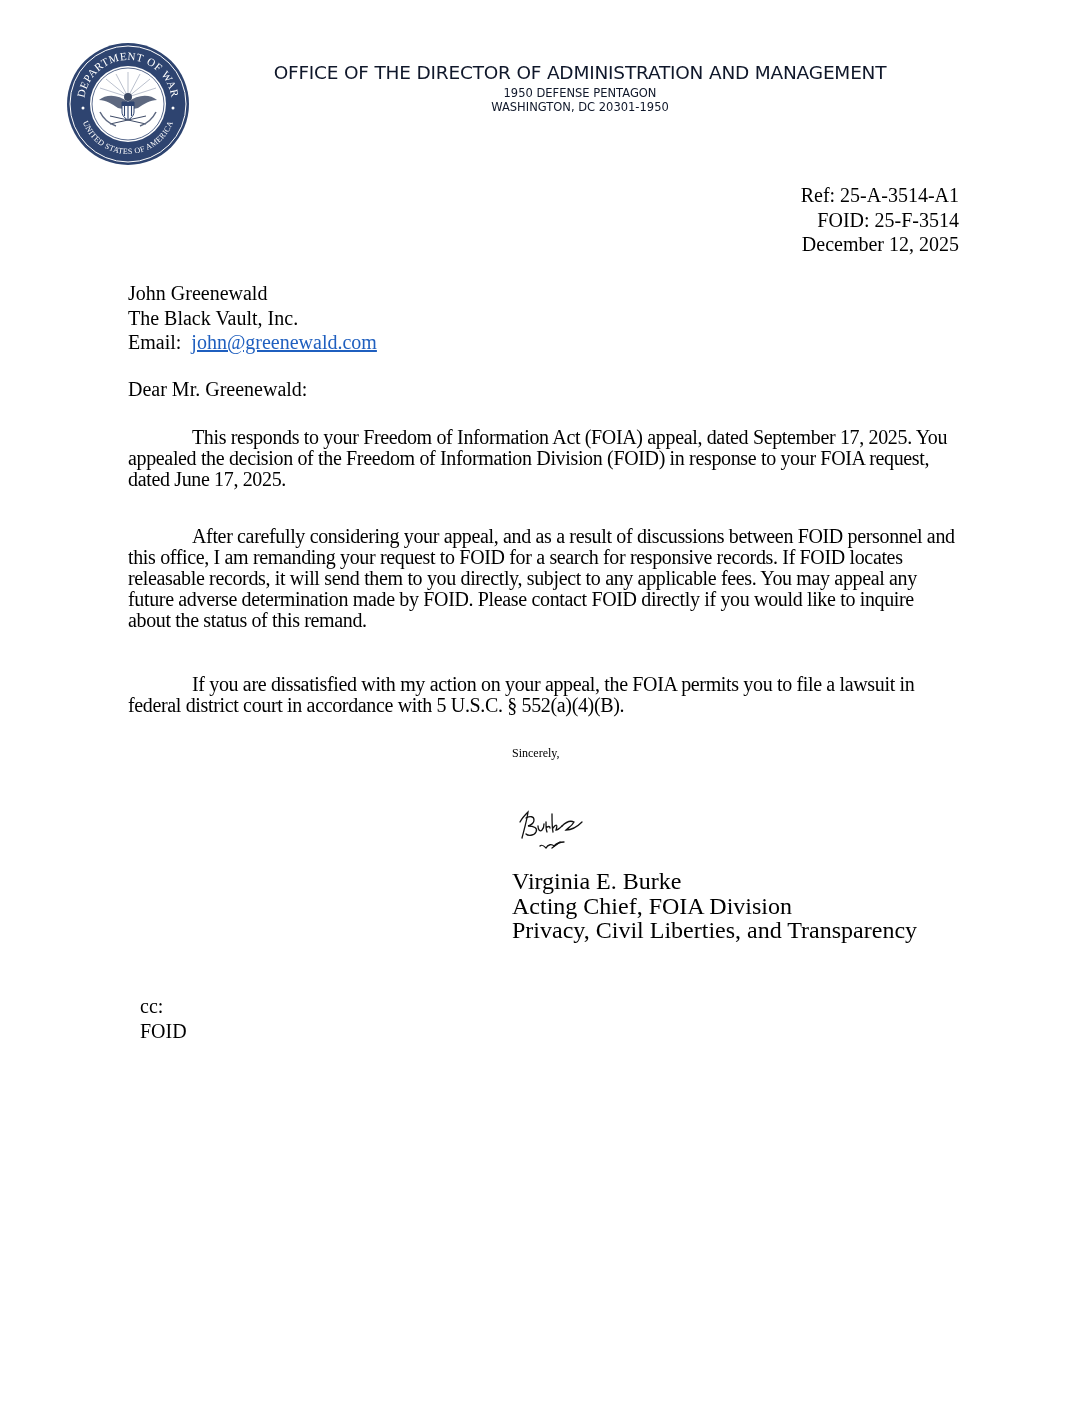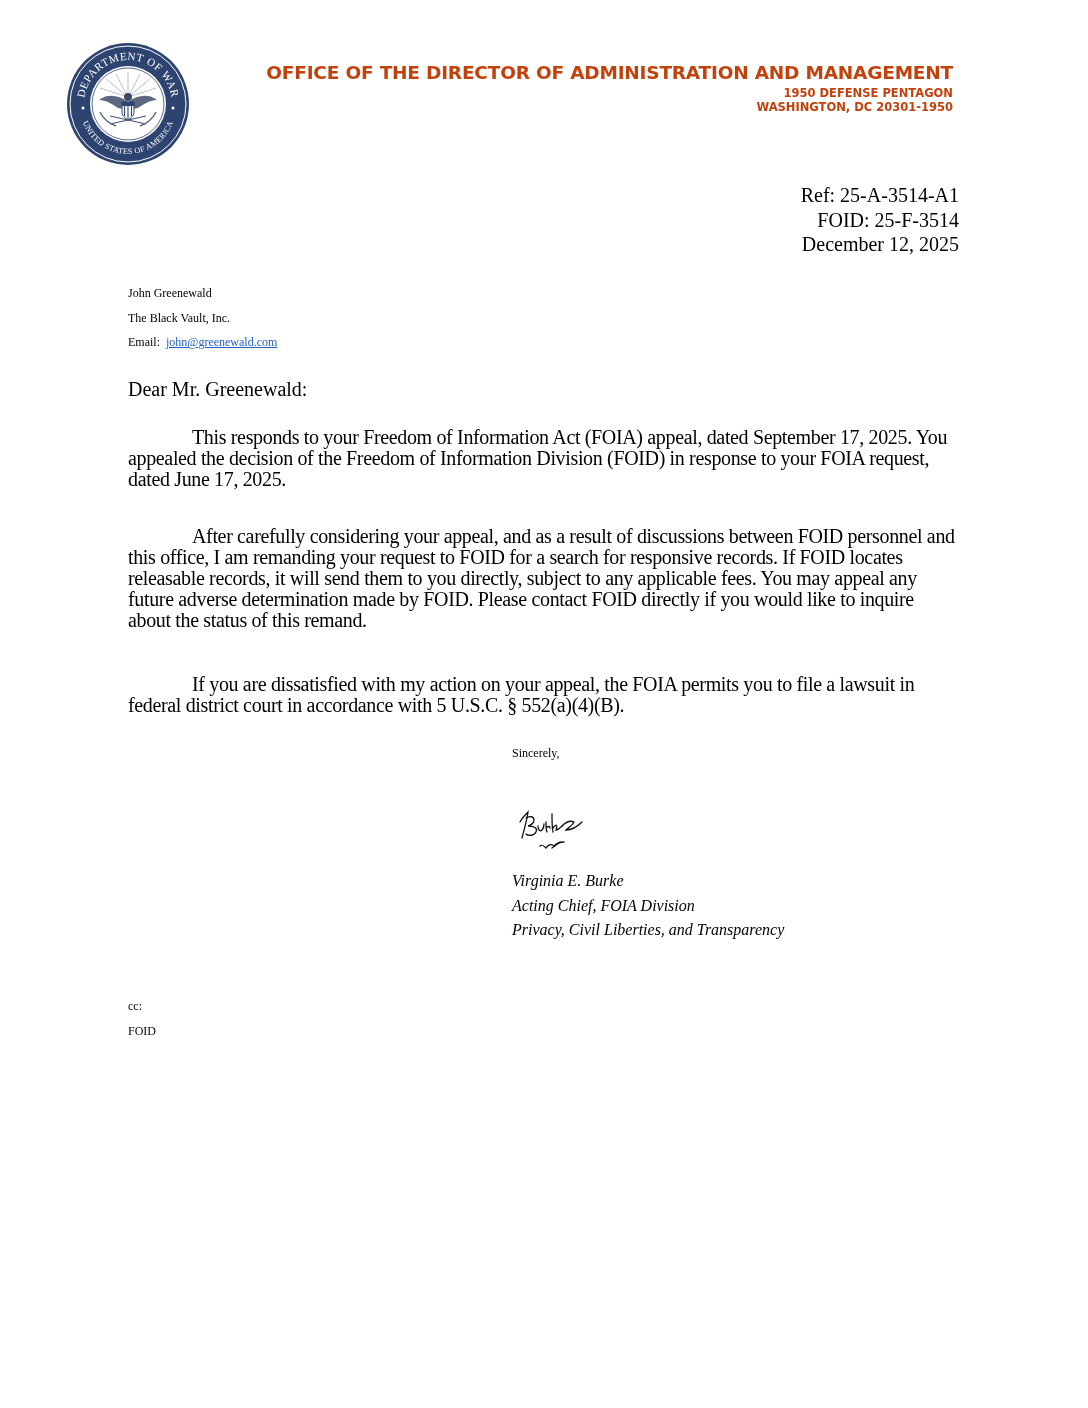--- a/index.html
+++ b/index.html
@@ -1,38 +1,38 @@
 <!DOCTYPE html>
 <html><head>
 <meta charset="utf-8">
 <style>
   html, body { margin: 0; padding: 0; background: #ffffff; }
   body { width: 1088px; height: 1408px; position: relative; overflow: hidden;
          font-family: "Liberation Serif", serif; color: #000; }
   .seal { position: absolute; left: 66px; top: 42px; width: 124px; height: 124px; }
-  .lh { position: absolute; font-family: "DejaVu Sans", sans-serif; font-weight: bold;
-        color: #c2410c; text-align: right; white-space: nowrap; }
+  .lh { position: absolute; font-family: "DejaVu Sans", sans-serif; font-weight: normal;
+        color: #0f172a; text-align: center; white-space: nowrap; }
   .lh-title { left: 207px; top: 62px; width: 746px; font-size: 18.5px; letter-spacing: -0.2px; }
   .lh-addr1 { left: 207px; top: 86px; width: 746px; font-size: 11.5px; }
   .lh-addr2 { left: 207px; top: 100px; width: 746px; font-size: 11.5px; }
   .refblock { position: absolute; right: 129px; top: 183px; text-align: right;
               font-size: 20px; line-height: 24.5px; }
-  .addr { position: absolute; left: 128px; top: 281px; font-size: 12px; line-height: 24.5px; }
+  .addr { position: absolute; left: 128px; top: 281px; font-size: 20px; line-height: 24.5px; }
   .addr a { color: #1f5fbf; text-decoration: underline; }
   .salutation { position: absolute; left: 128px; top: 378px; font-size: 20px; }
   .para { position: absolute; left: 128px; width: 830px; font-size: 20px; line-height: 21px;
           letter-spacing: -0.35px; text-indent: 64px; text-align: left; }
   .p1 { top: 427px; }
   .p2 { top: 526px; }
   .p3 { top: 674px; }
   .closing { position: absolute; left: 512px; top: 746px; font-size: 12px; }
   .signature { position: absolute; left: 512px; top: 800px; width: 100px; height: 64px; }
-  .sigblock { position: absolute; left: 512px; top: 869px; font-size: 16px; line-height: 24.5px; font-style: italic; }
+  .sigblock { position: absolute; left: 512px; top: 869px; font-size: 24px; line-height: 24.5px; }
   .sigblock .indent { padding-left: 16px; }
-  .cc { position: absolute; left: 128px; top: 994px; font-size: 12px; line-height: 24.5px; }
+  .cc { position: absolute; left: 140px; top: 994px; font-size: 20px; line-height: 24.5px; }
 </style>
 </head>
 <body>
 
 <svg class="seal" viewBox="0 0 124 124">
   <defs>
     <path id="arcTop" d="M 18 62 A 44 44 0 0 1 106 62"></path>
     <path id="arcBot" d="M 14 64 A 48 48 0 0 0 110 64"></path>
   </defs>
   <circle cx="62" cy="62" r="61" fill="#2e4470"></circle>

